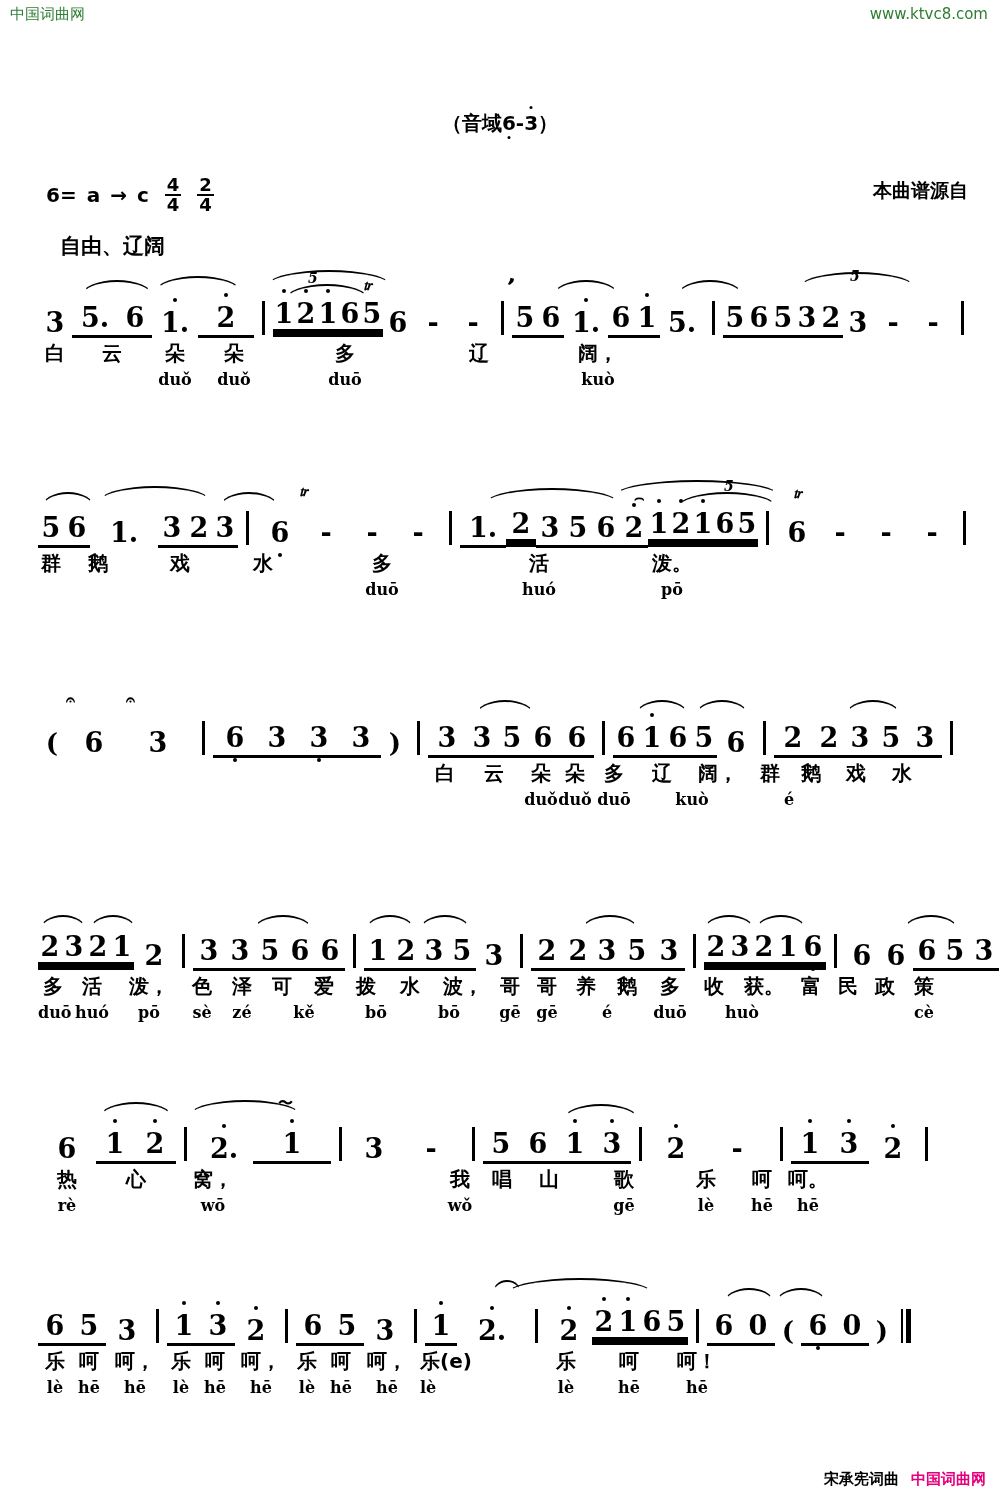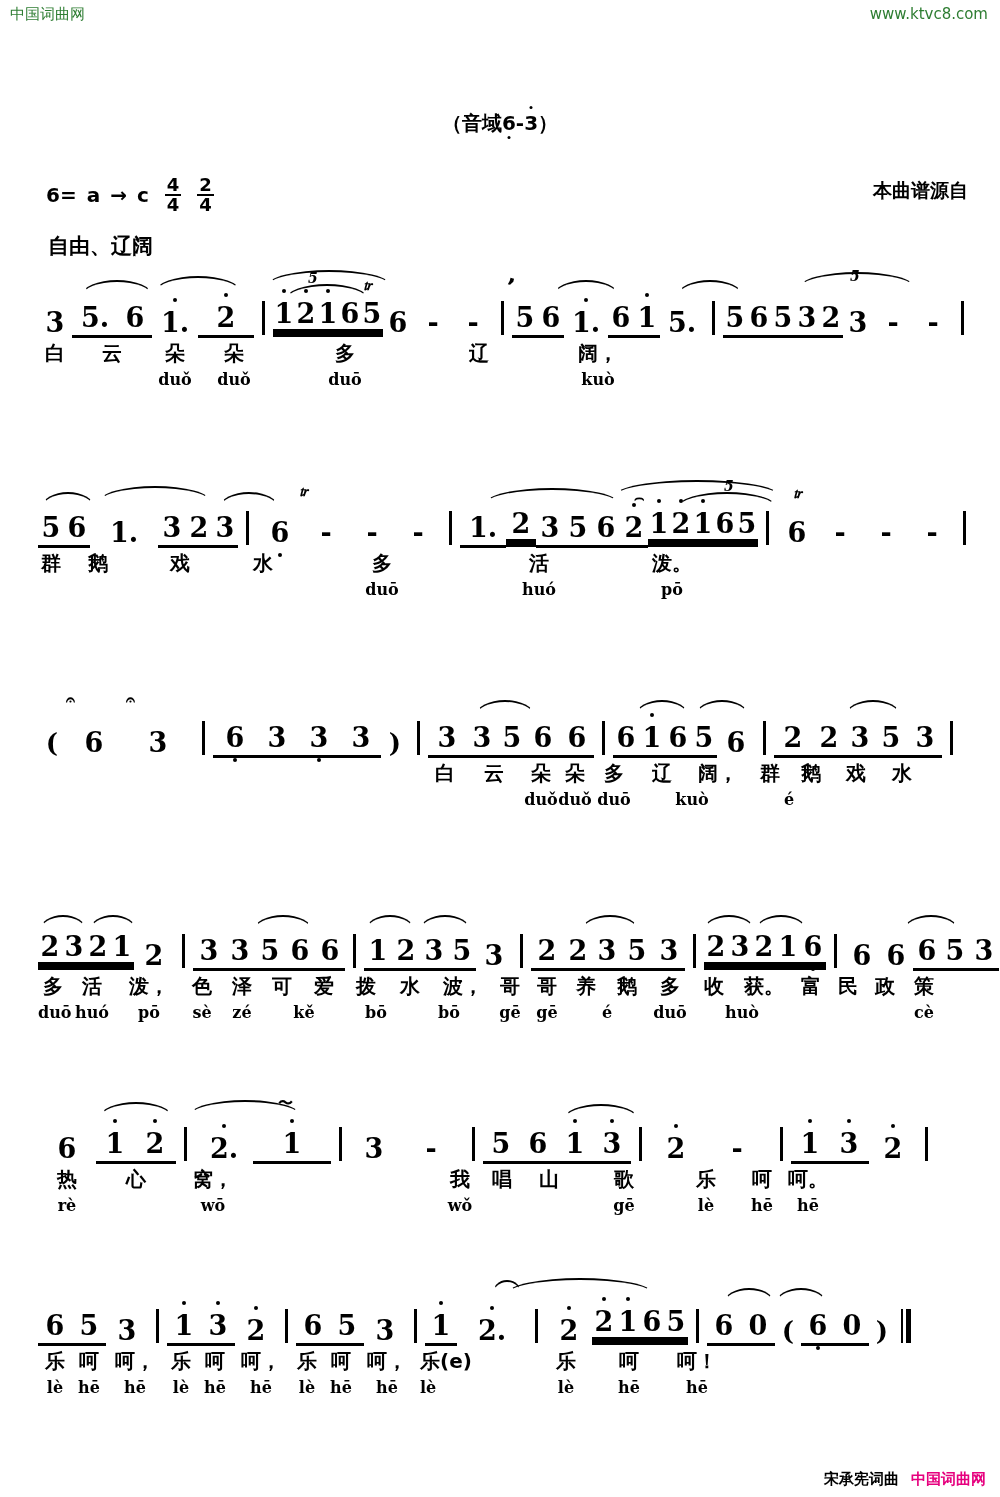--- a/index.html
+++ b/index.html
@@ -54,21 +54,21 @@
   }
   .meter{display:inline-flex;flex-direction:column;align-items:center;
     font-size:18px;font-weight:bold;line-height:1.0;margin-left:6px;}
   .meter .num{border-bottom:2px solid #000;padding:0 2px;}
   .meter .den{padding:0 2px;}
   .credit{
     position:absolute;right:32px;top:178px;
     font-family:"DejaVu Sans",sans-serif;font-weight:bold;font-size:19px;
   }
   .tempo{
-    position:absolute;left:48px;top:232px;
+    position:absolute;left:60px;top:232px;
     font-family:"DejaVu Sans",sans-serif;font-weight:bold;font-size:21px;
   }
 
   
   .system{position:absolute;left:38px;width:930px;}
 
   .notes{
     position:relative;display:flex;align-items:flex-end;
     font-family:"DejaVu Serif",serif;font-weight:bold;font-size:27px;
     height:46px;

